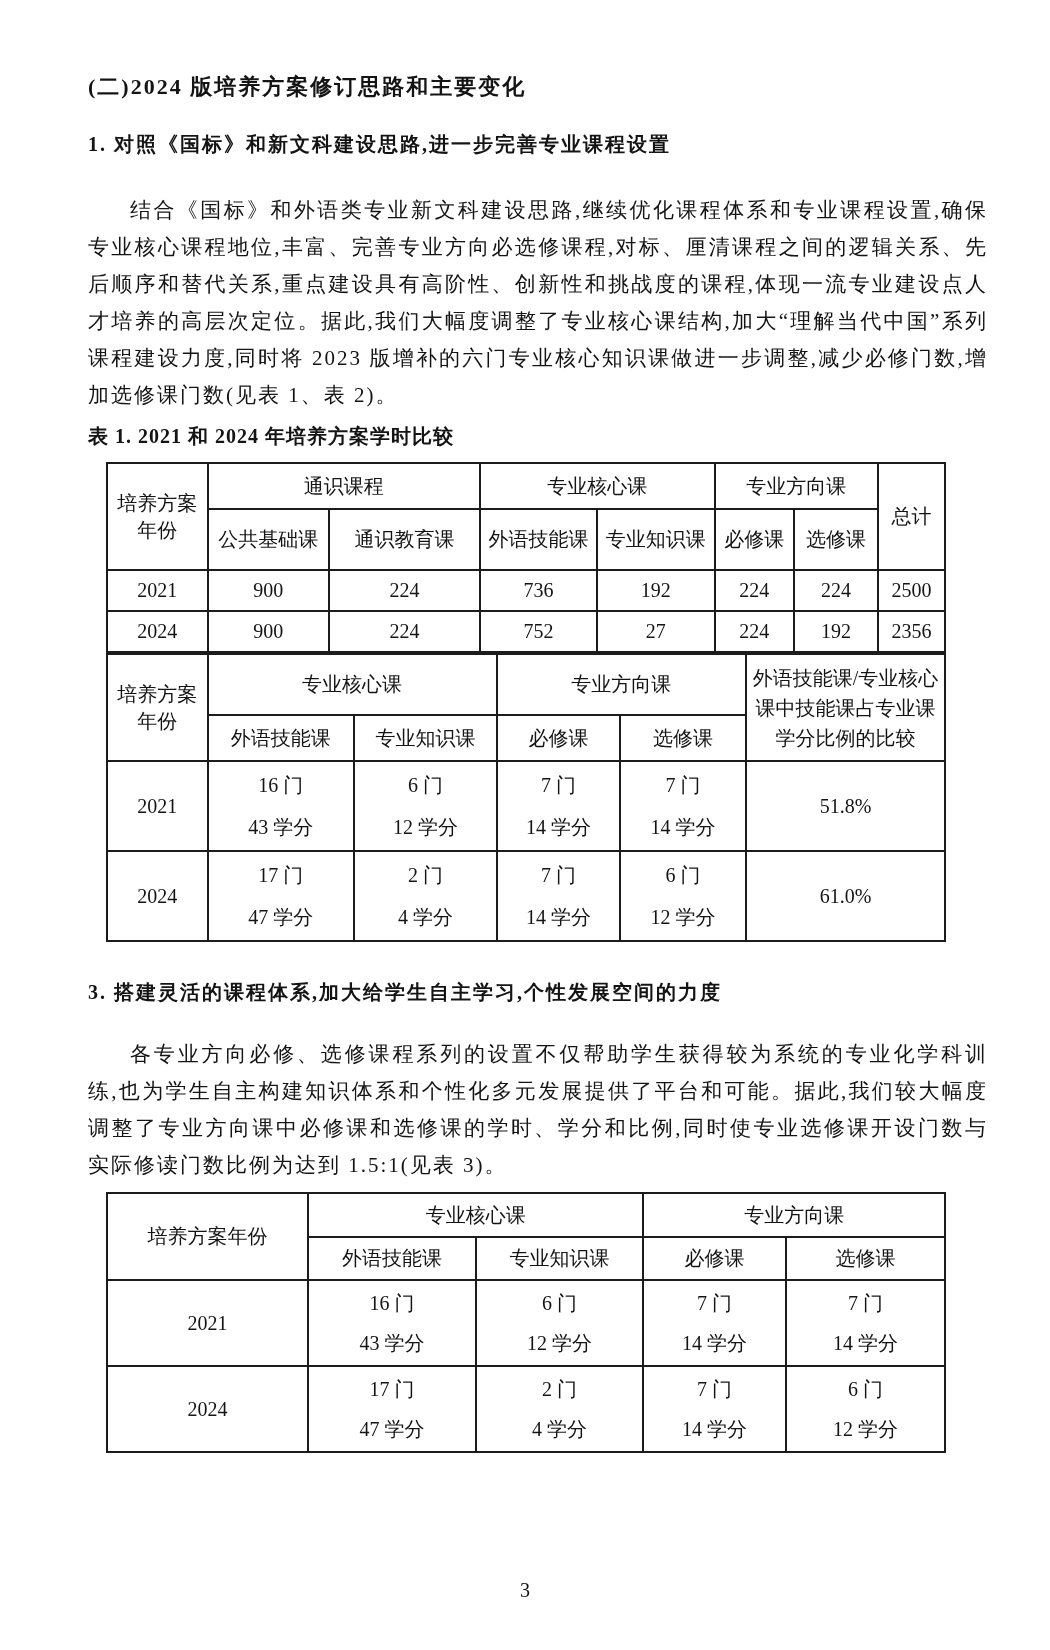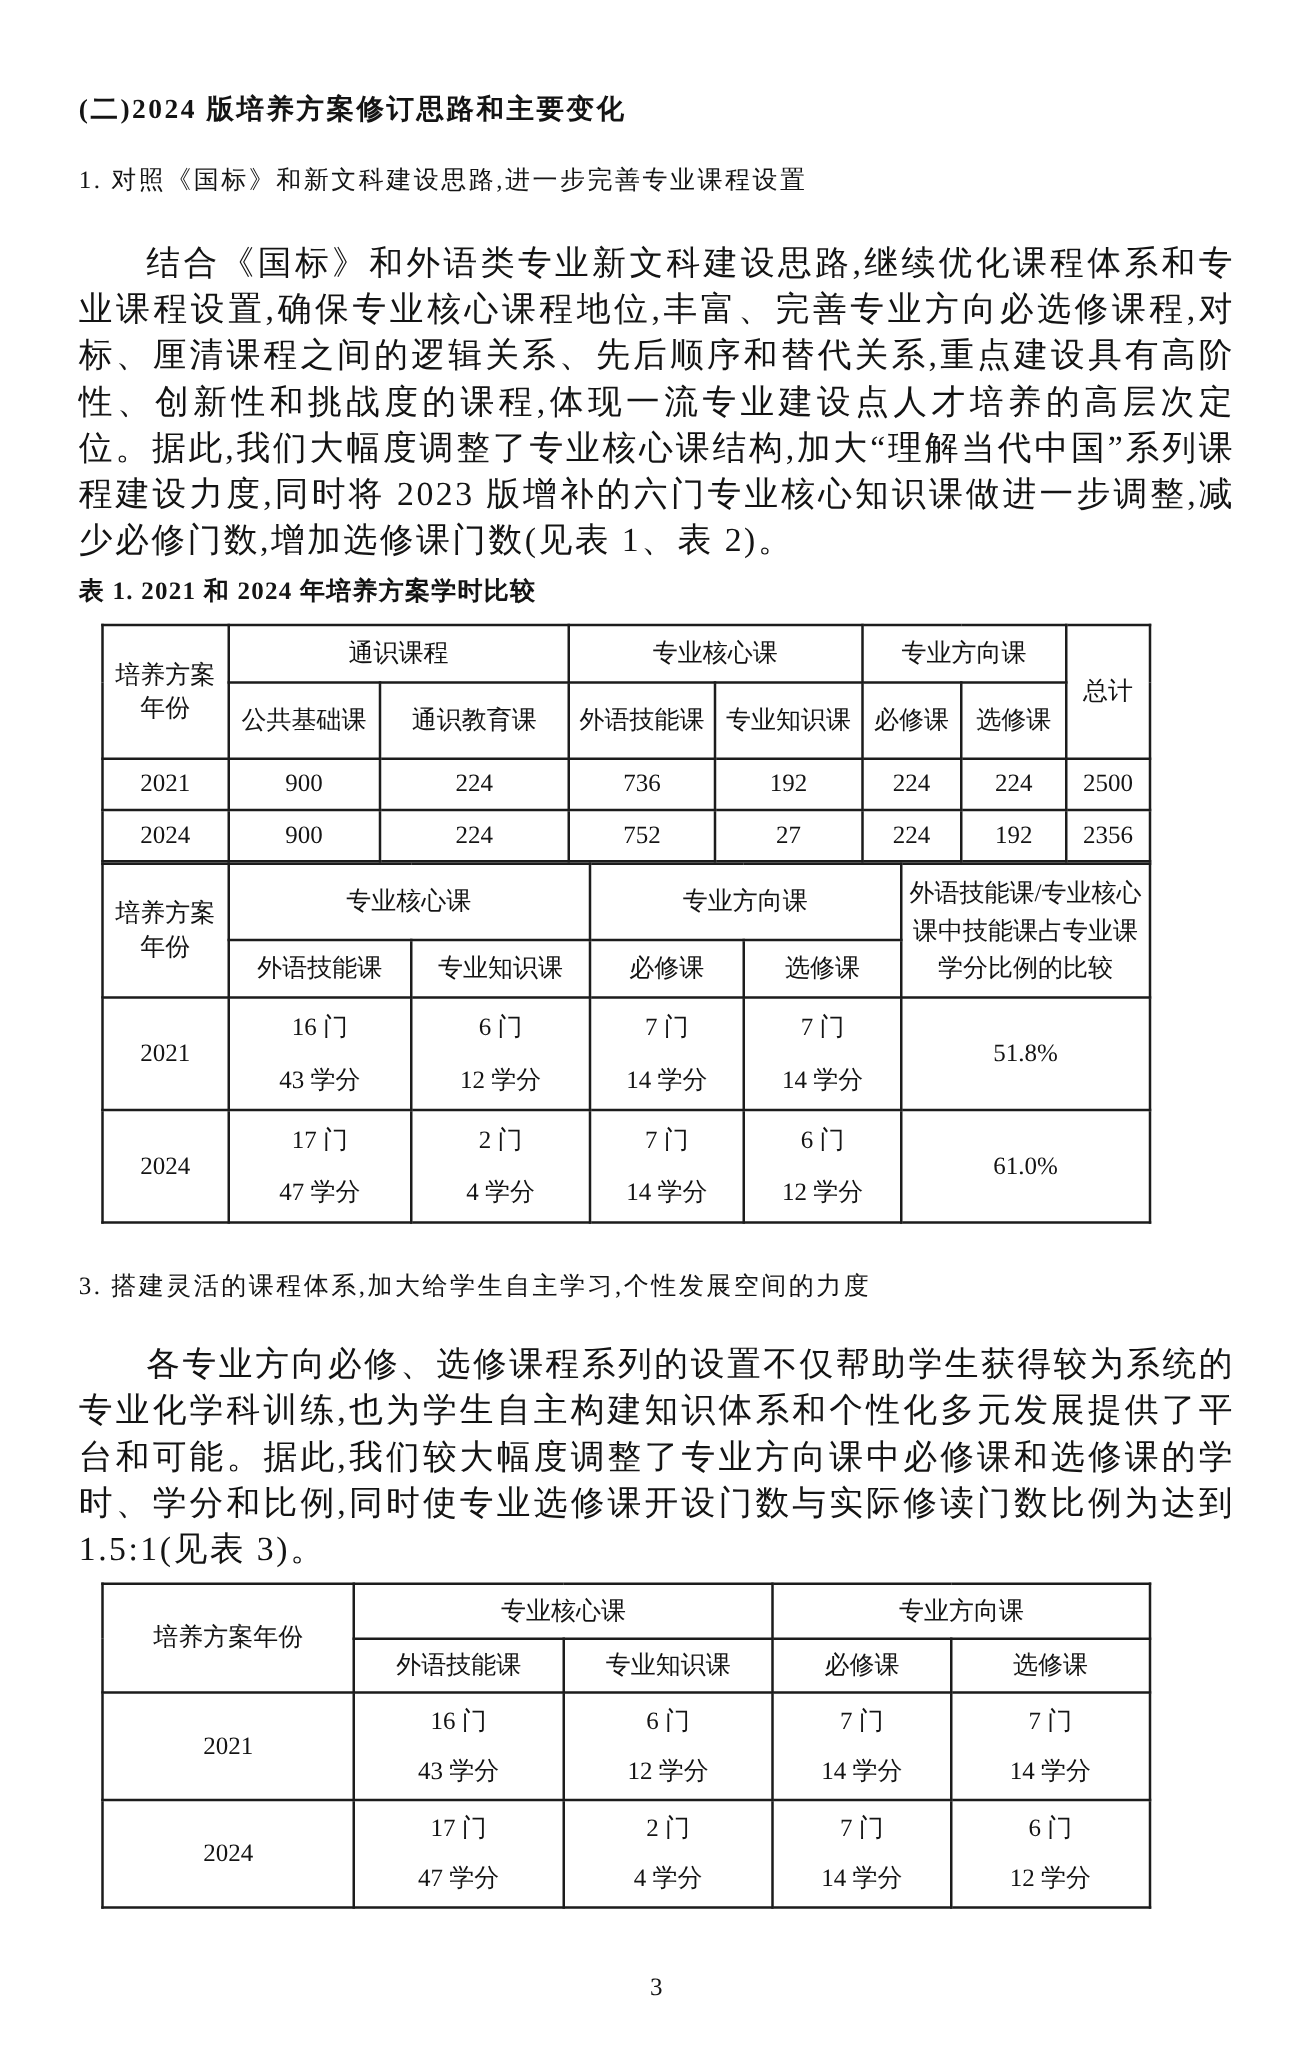--- a/index.html
+++ b/index.html
@@ -5,40 +5,40 @@
   * { box-sizing: border-box; }
   html, body { margin: 0; padding: 0; background: #e9e9e9; }
   .page {
     position: relative;
     width: 1050px;
     height: 1650px;
     margin: 0 auto;
     background: #ffffff;
     color: #141414;
     font-family: "Liberation Serif", "DejaVu Serif", serif;
-    padding: 72px 62px 0 63px;
+    padding: 72px 62px 0 88px;
     overflow: hidden;
   }
   .h-main {
     font-size: 22px;
     font-weight: bold;
     line-height: 30px;
     letter-spacing: 2px;
     margin: 0 0 28px 0;
   }
   .h-sub {
     font-size: 20px;
-    font-weight: normal;
+    font-weight: bold;
     line-height: 28px;
     letter-spacing: 2px;
     margin: 0 0 34px 0;
   }
   .h-sub.second { margin: 36px 0 30px 0; }
   .para {
-    font-size: 27px;
+    font-size: 21px;
     line-height: 37px;
     letter-spacing: 2px;
     text-align: justify;
     text-indent: 2em;
     margin: 0 0 8px 0;
   }
   .caption {
     font-size: 20px;
     font-weight: bold;
     letter-spacing: 1px;

